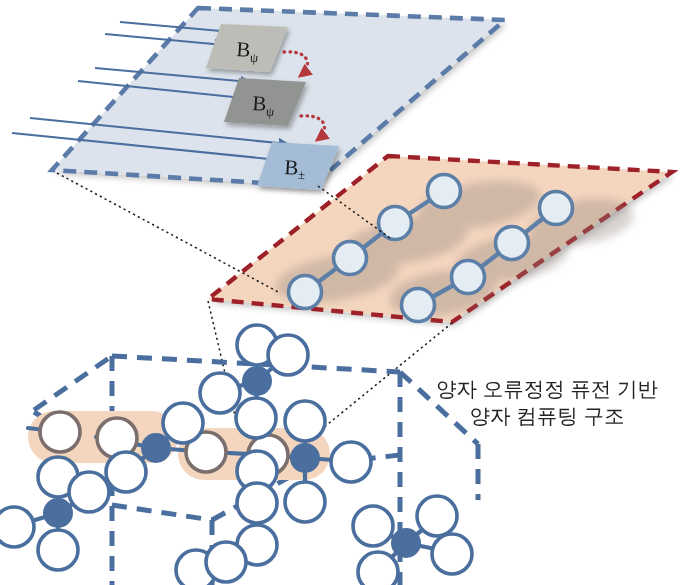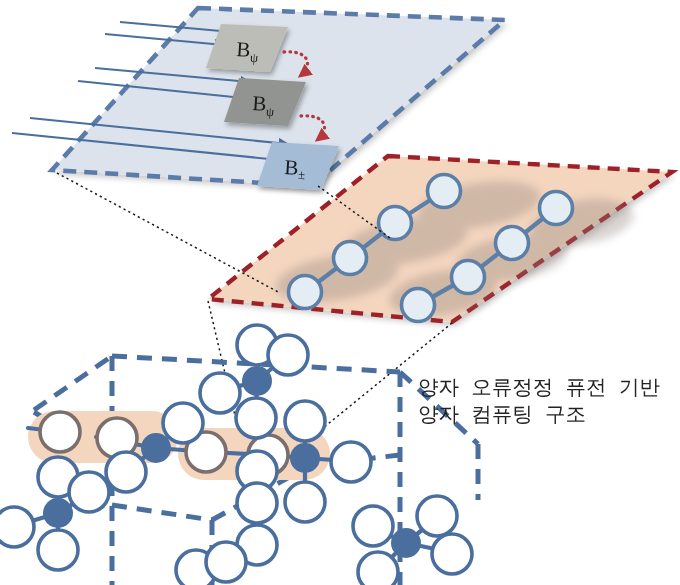--- a/index.html
+++ b/index.html
@@ -32,26 +32,27 @@
     fill: #1a1a1a;
   }
   .box-label tspan.sub {
     font-size: 13px;
   }
   .caption-text {
     position: absolute;
     left: 418px;
     top: 375px;
     width: 258px;
-    font-family: Liberation Mono, monospace;
+    font-family: Liberation Sans, sans-serif;
     font-size: 20.5px;
     line-height: 1.32;
     color: #232323;
     letter-spacing: 0px;
     white-space: pre-line;
+    text-align: center;
   }
 </style>
 </head>
 <body>
 
 <div id="diagram-root">
 
   <svg id="scene" viewBox="0 0 680 585">
     <defs>
       <marker id="arrowBlue" viewBox="0 0 10 10" refX="9" refY="5" markerWidth="5" markerHeight="5" orient="auto-start-reverse">

